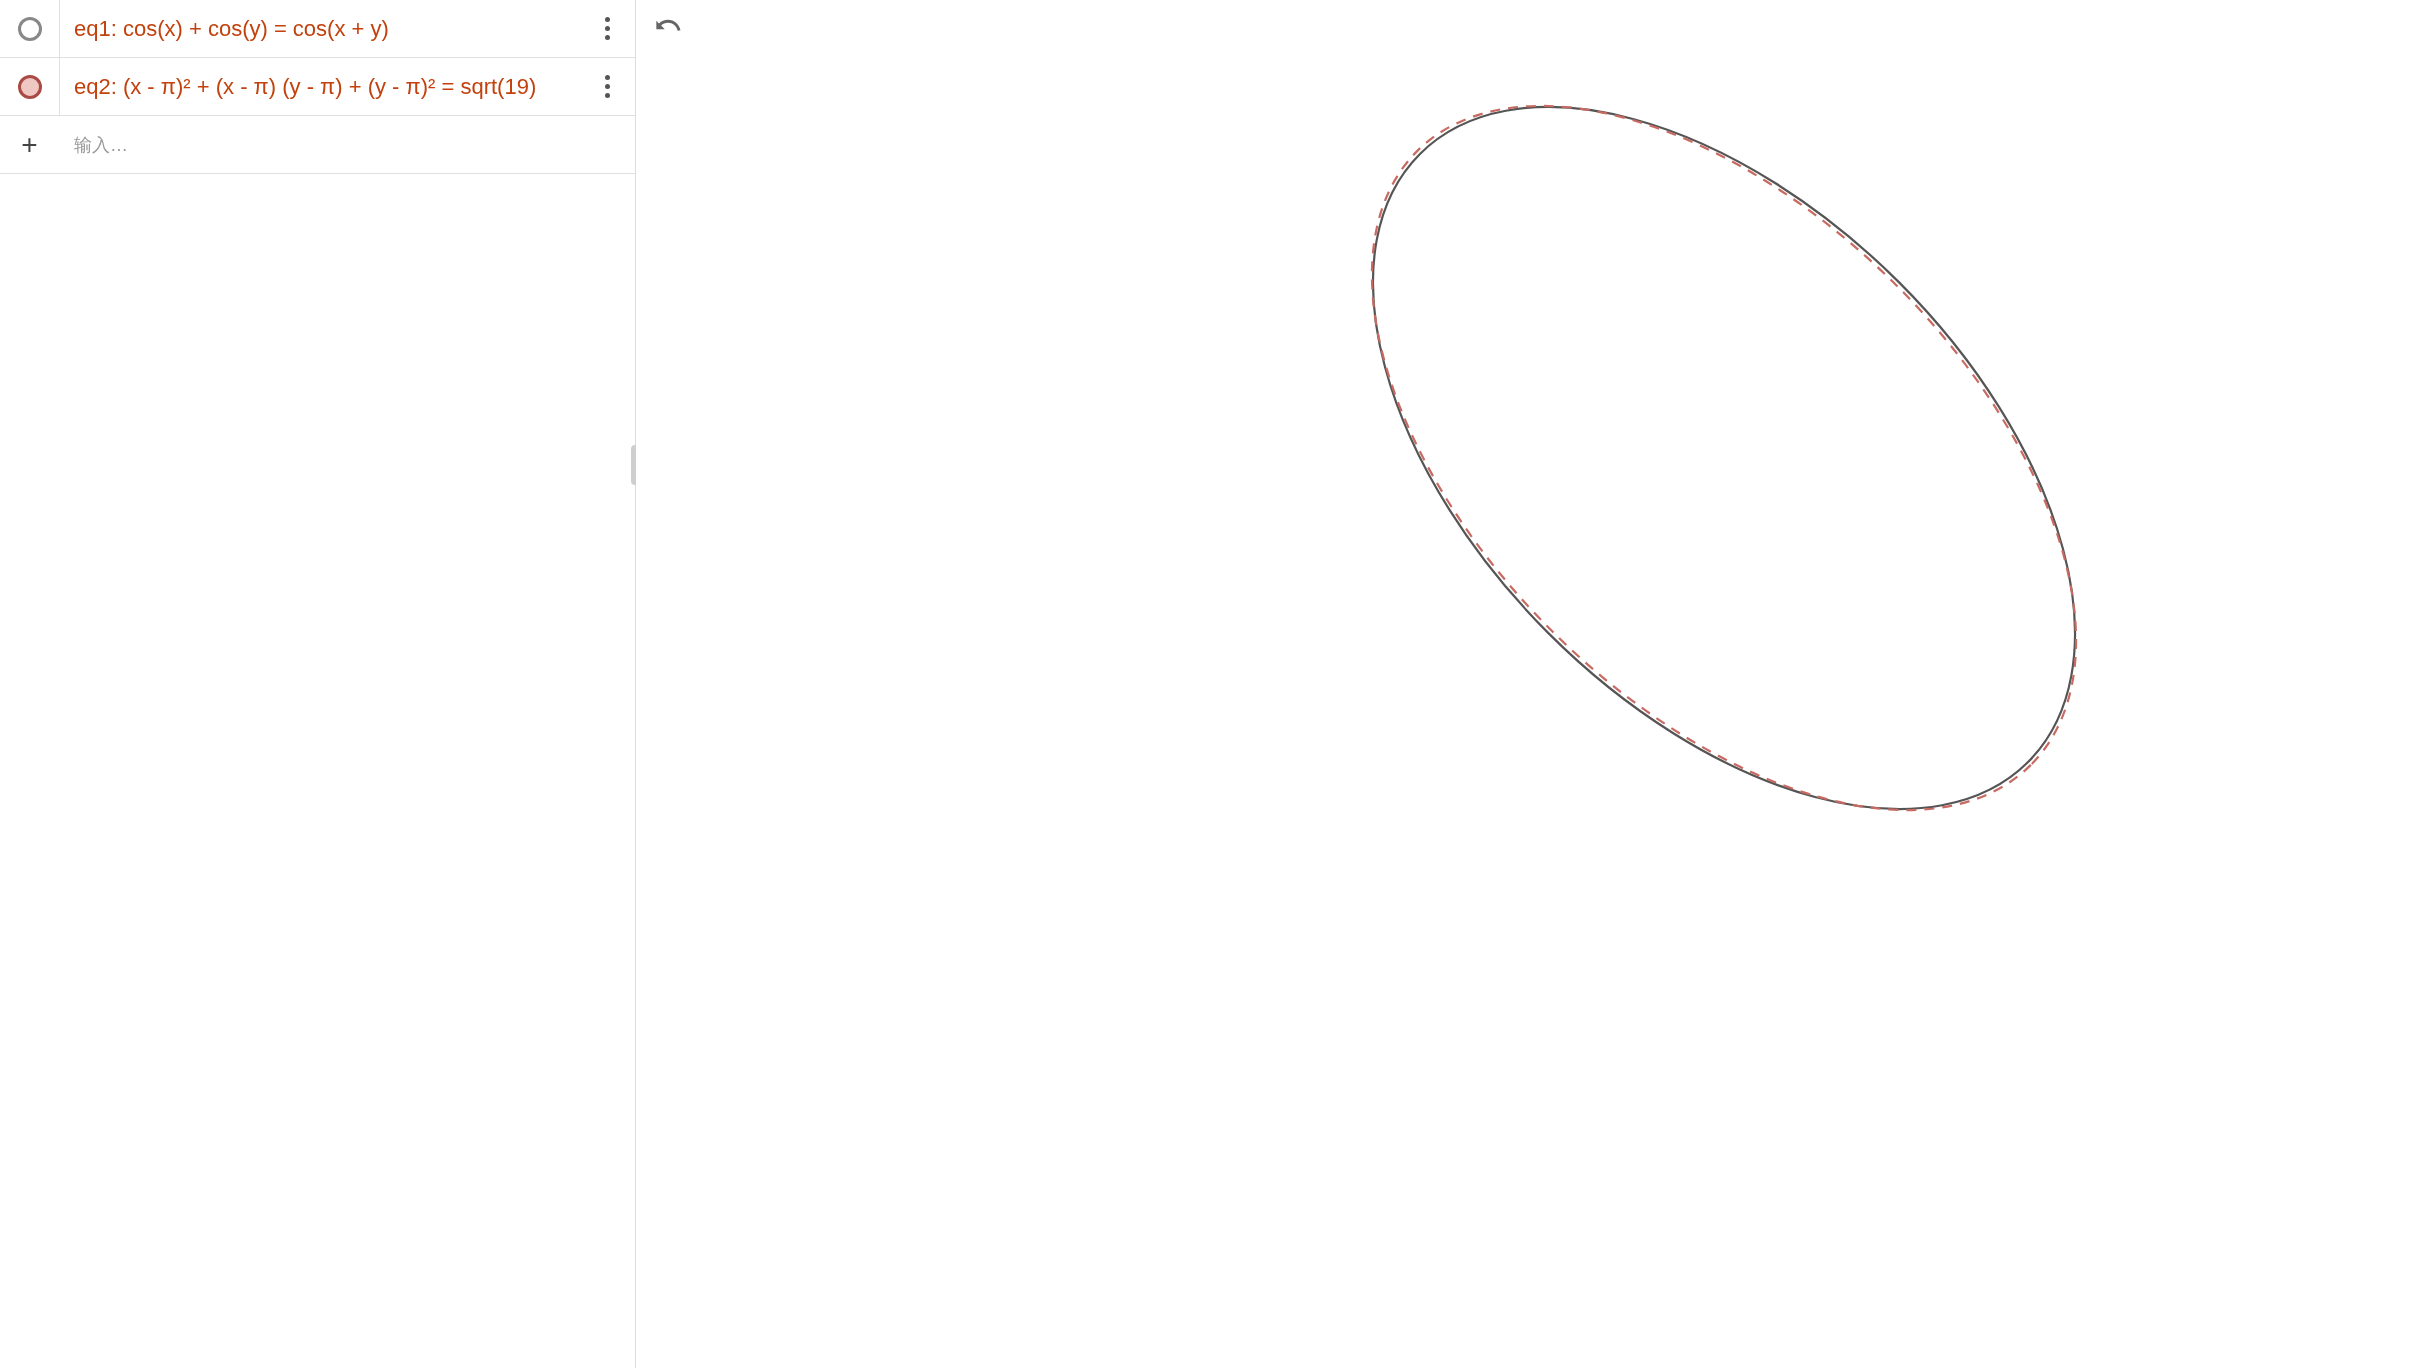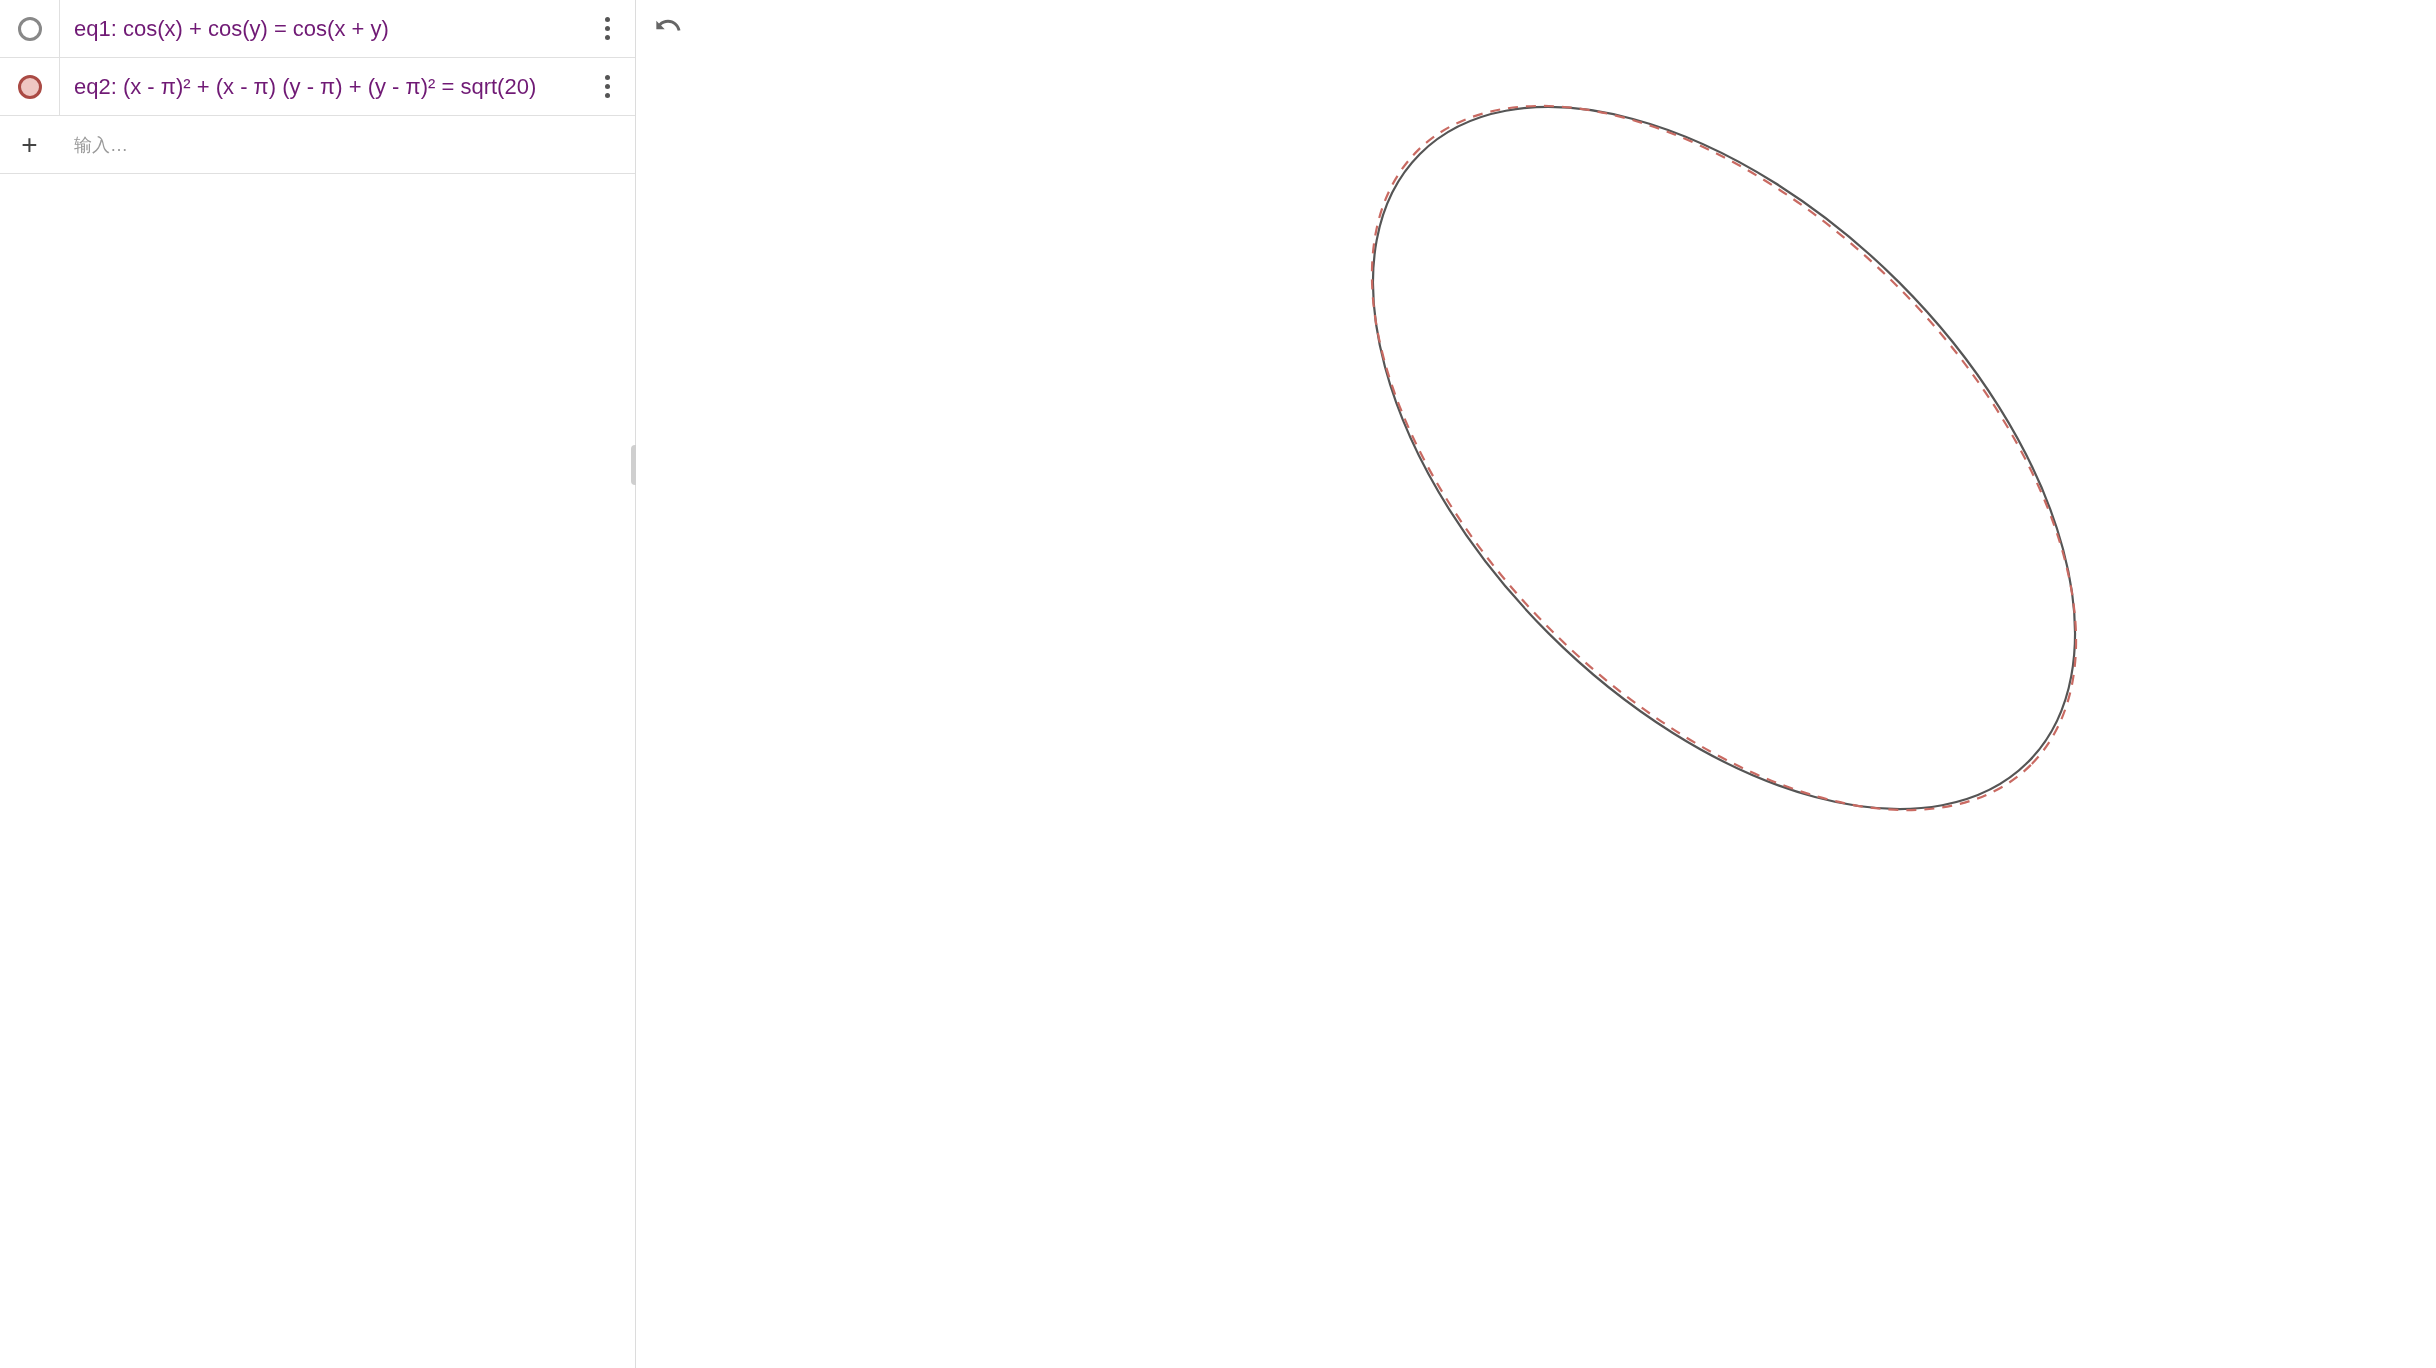--- a/index.html
+++ b/index.html
@@ -35,21 +35,21 @@
   border-radius: 50%;
   border: 3px solid;
 }
 .toggle-gray { border-color: #888888; background: #fff; }
 .toggle-red  { border-color: #aa4a44; background: #efc7c3; }
 
 .eq-text {
   flex: 1;
   padding: 14px 14px;
   font-size: 22px;
-  color: #701a75;
+  color: #c2410c;
   white-space: nowrap;
   overflow: hidden;
 }
 .eq-menu-cell {
   width: 40px;
   display: flex;
   align-items: center;
   justify-content: center;
 }
 .vdots {
@@ -119,21 +119,21 @@
             <span></span>
             <span></span>
           </div>
       </div>
     </div>
 
     <div class="eq-row">
       <div class="eq-toggle-cell">
         <div class="toggle-circle toggle-red"></div>
       </div>
-      <div class="eq-text">eq2: (x - π)² + (x - π) (y - π) + (y - π)² = sqrt(20)</div>
+      <div class="eq-text">eq2: (x - π)² + (x - π) (y - π) + (y - π)² = sqrt(19)</div>
       <div class="eq-menu-cell">
         <div class="vdots">
             <span></span>
             <span></span>
             <span></span>
           </div>
       </div>
     </div>
 
     <div class="eq-row input-row">

